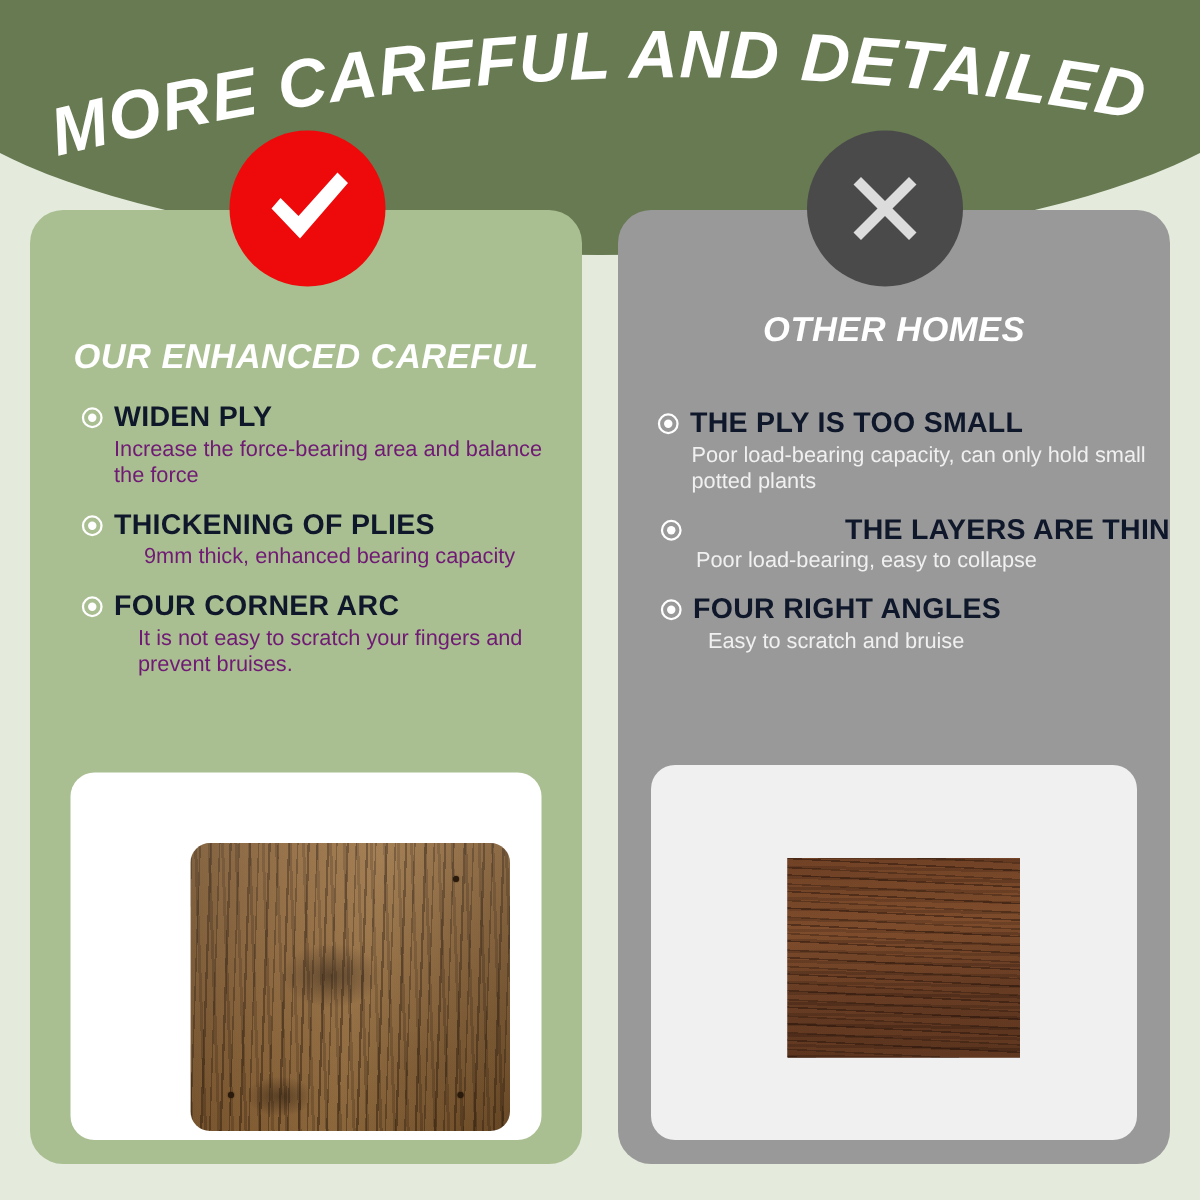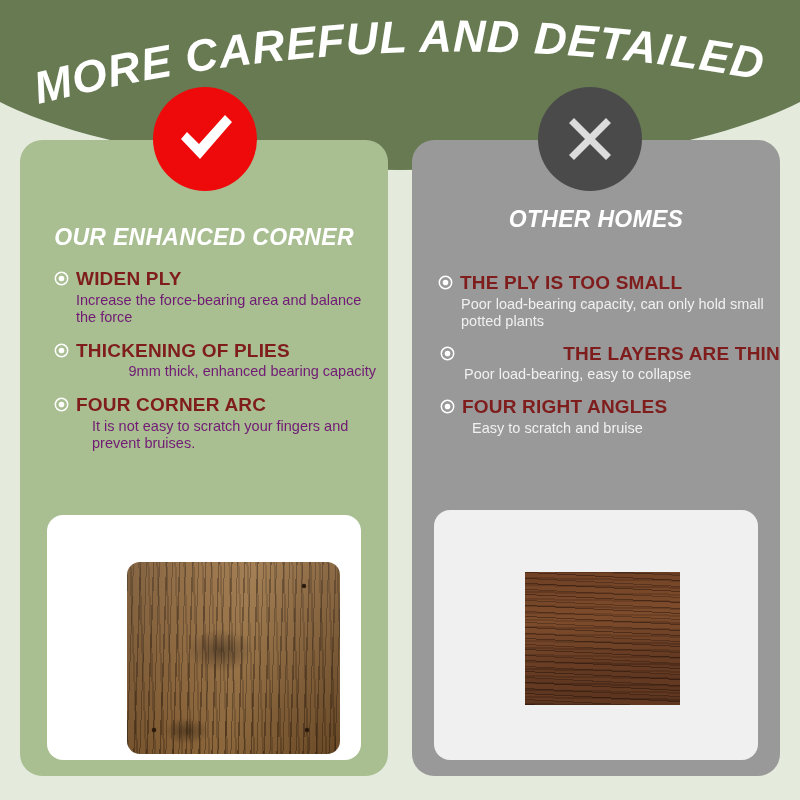--- a/index.html
+++ b/index.html
@@ -48,36 +48,36 @@
   }
   .panel.right .panel-title{top:66px;}
 
   .feature-list{position:absolute;left:0;right:0;top:128px;}
   .panel.right .feature-list{top:132px;}
 
   .feature{margin-bottom:13px;}
   .panel.right .feature{margin-bottom:12px;}
 
   .feature-head{
-    display:flex;align-items:center;gap:7px;color:#7f1d1d;
+    display:flex;align-items:center;gap:7px;color:#0f172a;
     font-size:19px;font-weight:bold;letter-spacing:0.2px;
     line-height:1.15;
   }
   .bullet-icon{flex:0 0 auto;width:15px;height:15px;display:block;}
   .feature-desc{
     color:#701a75;font-size:14.5px;line-height:1.2;
     font-weight:normal;
   }
   .panel.right .feature-desc{color:#F0F0F0;}
 
   
   .panel.left .feature-head{padding-left:34px;}
   .panel.left .feature-desc{padding-left:56px;padding-right:12px;padding-top:2px;}
   .panel.left .feature:nth-child(2) .feature-head{padding-left:34px;}
-  .panel.left .feature:nth-child(2) .feature-desc{padding-left:76px;text-align:right;}
+  .panel.left .feature:nth-child(2) .feature-desc{padding-left:76px;}
   .panel.left .feature:nth-child(3) .feature-desc{padding-left:72px;}
 
   
   .panel.right .feature-head{padding-left:26px;}
   .panel.right .feature-desc{padding-left:49px;padding-right:14px;padding-top:2px;}
   .panel.right .feature:nth-child(2) .feature-head{padding-left:28px;justify-content:space-between;}
   .panel.right .feature:nth-child(2) .feature-desc{padding-left:52px;}
   .panel.right .feature:nth-child(3) .feature-head{padding-left:28px;}
   .panel.right .feature:nth-child(3) .feature-desc{padding-left:60px;}
 
@@ -150,21 +150,21 @@
   </div>
 
   <div class="badge bad">
     <svg width="50" height="50" viewBox="0 0 50 50">
       <path d="M9 4 L25 20 L41 4 L46 9 L30 25 L46 41 L41 46 L25 30 L9 46 L4 41 L20 25 L4 9 Z" fill="#DCDCDC"></path>
     </svg>
   </div>
 
   <div class="panel left">
 
-    <div class="panel-title">OUR ENHANCED CORNER</div>
+    <div class="panel-title">OUR ENHANCED CAREFUL</div>
 
     <div class="feature-list">
 
       <div class="feature">
         <div class="feature-head">
           <svg class="bullet-icon" viewBox="0 0 16 16">
             <circle cx="8" cy="8" r="6.6" fill="none" stroke="#FFFFFF" stroke-width="1.6"></circle>
             <circle cx="8" cy="8" r="3" fill="#FFFFFF"></circle>
           </svg>
           <span>WIDEN PLY</span>

